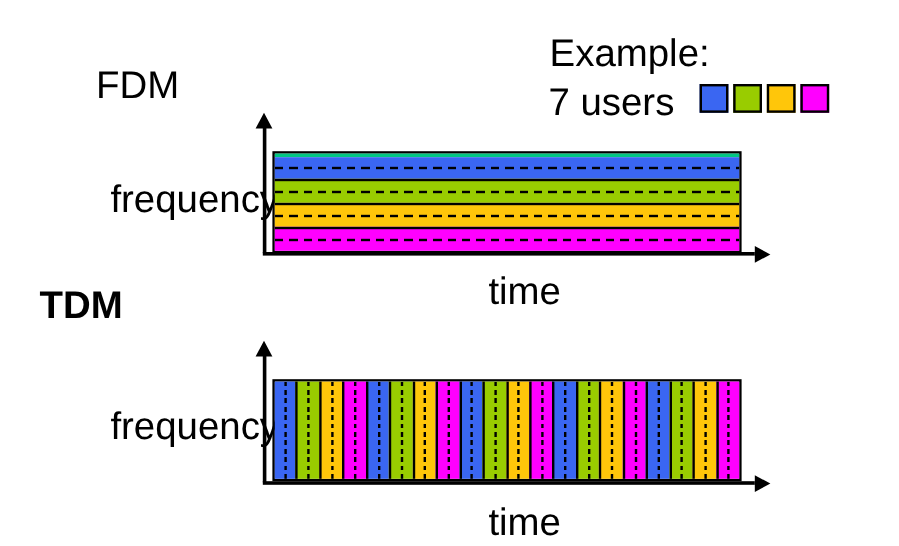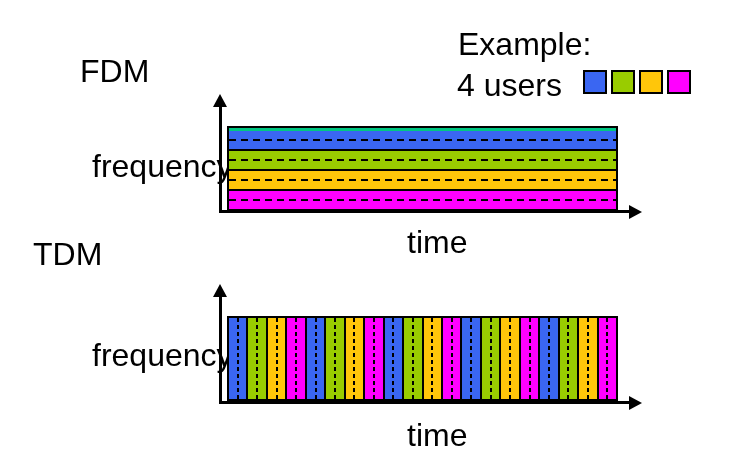--- a/index.html
+++ b/index.html
@@ -8,21 +8,21 @@
     font-family:"Liberation Sans",sans-serif;color:#000;overflow:hidden;
   }
   .txt{position:absolute;font-size:32px;line-height:1.1;white-space:nowrap;}
 
   
   .fdm-label{left:34px;top:54px;margin-left:46px;}
   .legend-title{left:458px;top:27px;}
   .legend-subtitle{left:457px;top:68px;}
   .fdm-freq{left:92px;top:149px;}
   .fdm-time{left:407px;top:225px;}
-  .tdm-label{left:33px;top:237px;}
+  .tdm-label{left:33px;top:237px;font-weight:bold;}
   .tdm-freq{left:92px;top:338px;}
   .tdm-time{left:407px;top:418px;}
 
   
   .legend-swatches{position:absolute;left:583px;top:70px;display:flex;gap:4px;}
   .swatch{width:24px;height:24px;border:2px solid #000;box-sizing:border-box;}
 
   
   .axis-line-v{position:absolute;width:3px;background:#000;}
   .axis-line-h{position:absolute;height:3px;background:#000;}
@@ -62,21 +62,21 @@
     background:repeating-linear-gradient(to bottom,#000 0 4px,transparent 4px 7px);}
 </style>
 </head>
 <body>
 
 <div class="page">
 
   <div class="txt fdm-label">FDM</div>
 
   <div class="txt legend-title">Example:</div>
-  <div class="txt legend-subtitle">4 users</div>
+  <div class="txt legend-subtitle">7 users</div>
   <div class="legend-swatches">
       <div class="swatch" style="background: rgb(58, 102, 242);"></div>
       <div class="swatch" style="background: rgb(153, 204, 0);"></div>
       <div class="swatch" style="background: rgb(255, 198, 10);"></div>
       <div class="swatch" style="background: rgb(255, 0, 255);"></div>
     </div>
 
   <div class="txt fdm-freq">frequency</div>
   <div class="arrow-up fdm-varrow"></div>
   <div class="axis-line-v fdm-vline"></div>

